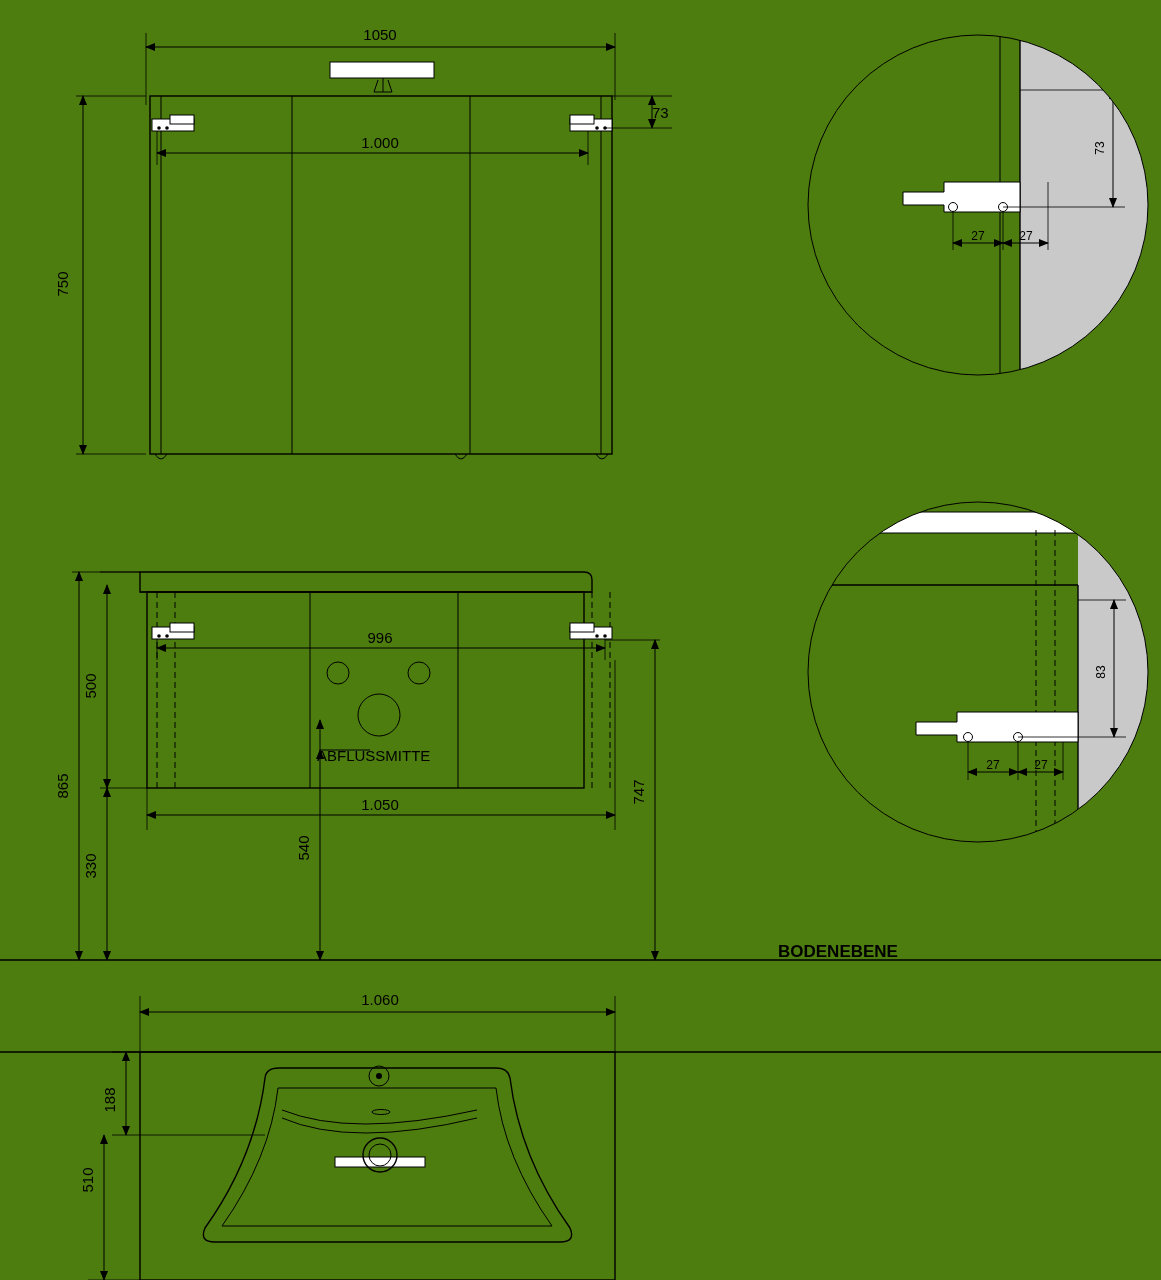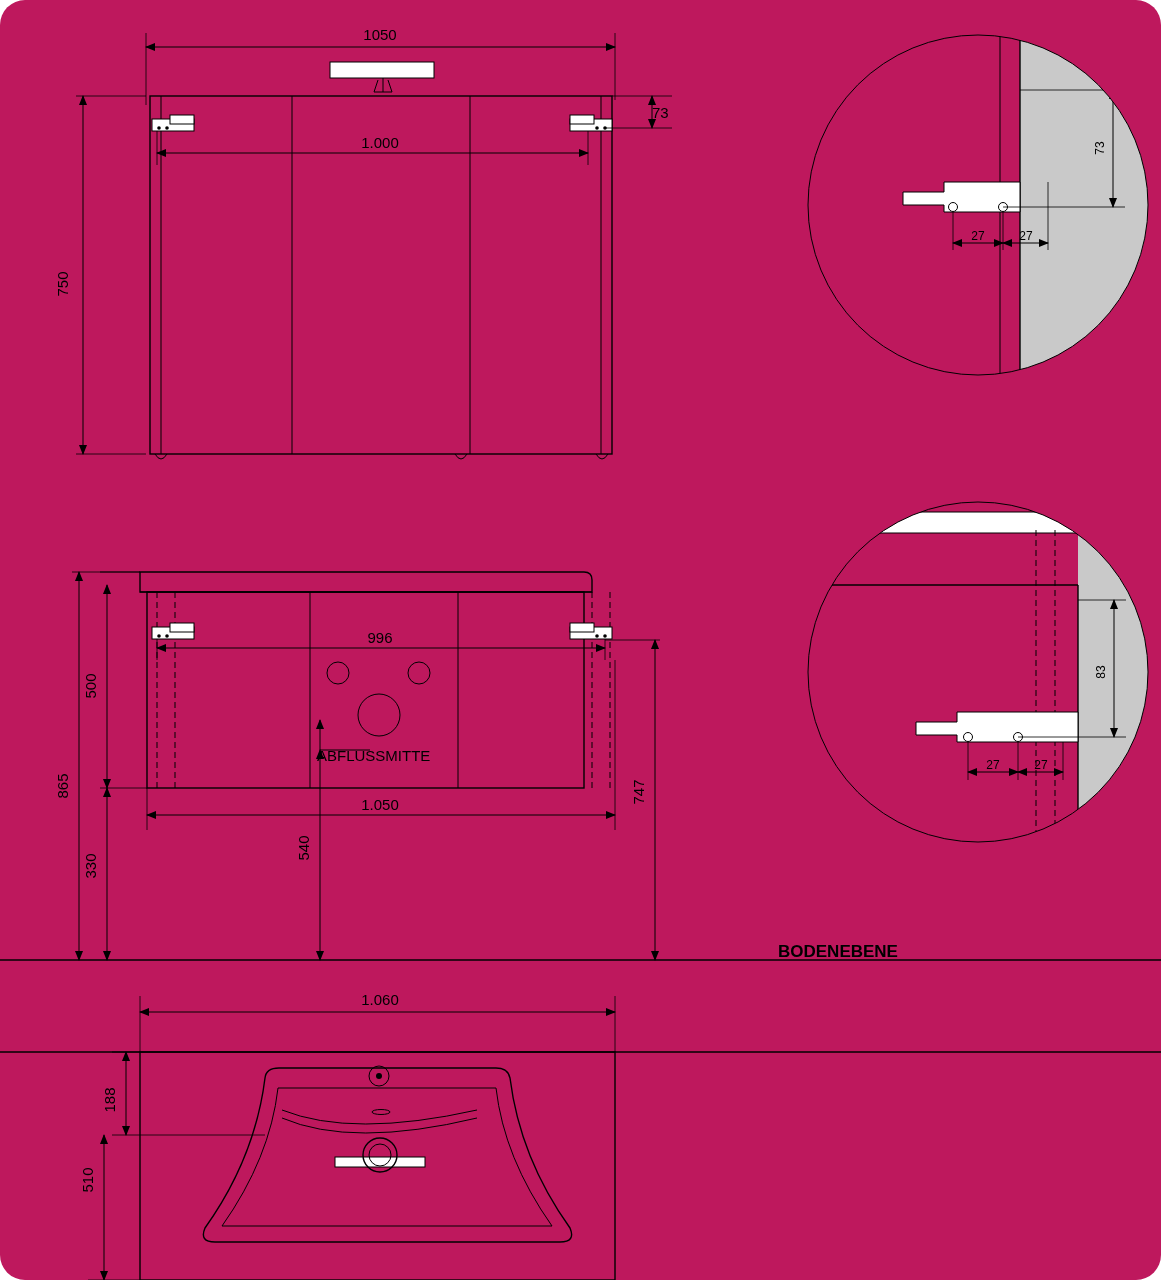--- a/index.html
+++ b/index.html
@@ -9,22 +9,21 @@
   }
   body {
     font-family: "Liberation Sans", sans-serif;
     color: #000000;
   }
   #sheet {
     position: relative;
     width: 1161px;
     height: 1280px;
     overflow: hidden;
-    background: #be185d;
-    border-radius: 25px;
+    background: #4d7c0f;
   }
   #sheet svg {
     position: absolute;
     left: 0;
     top: 0;
   }
   .dimtext {
     font-family: "Liberation Sans", sans-serif;
     font-size: 15px;
     fill: #000000;

